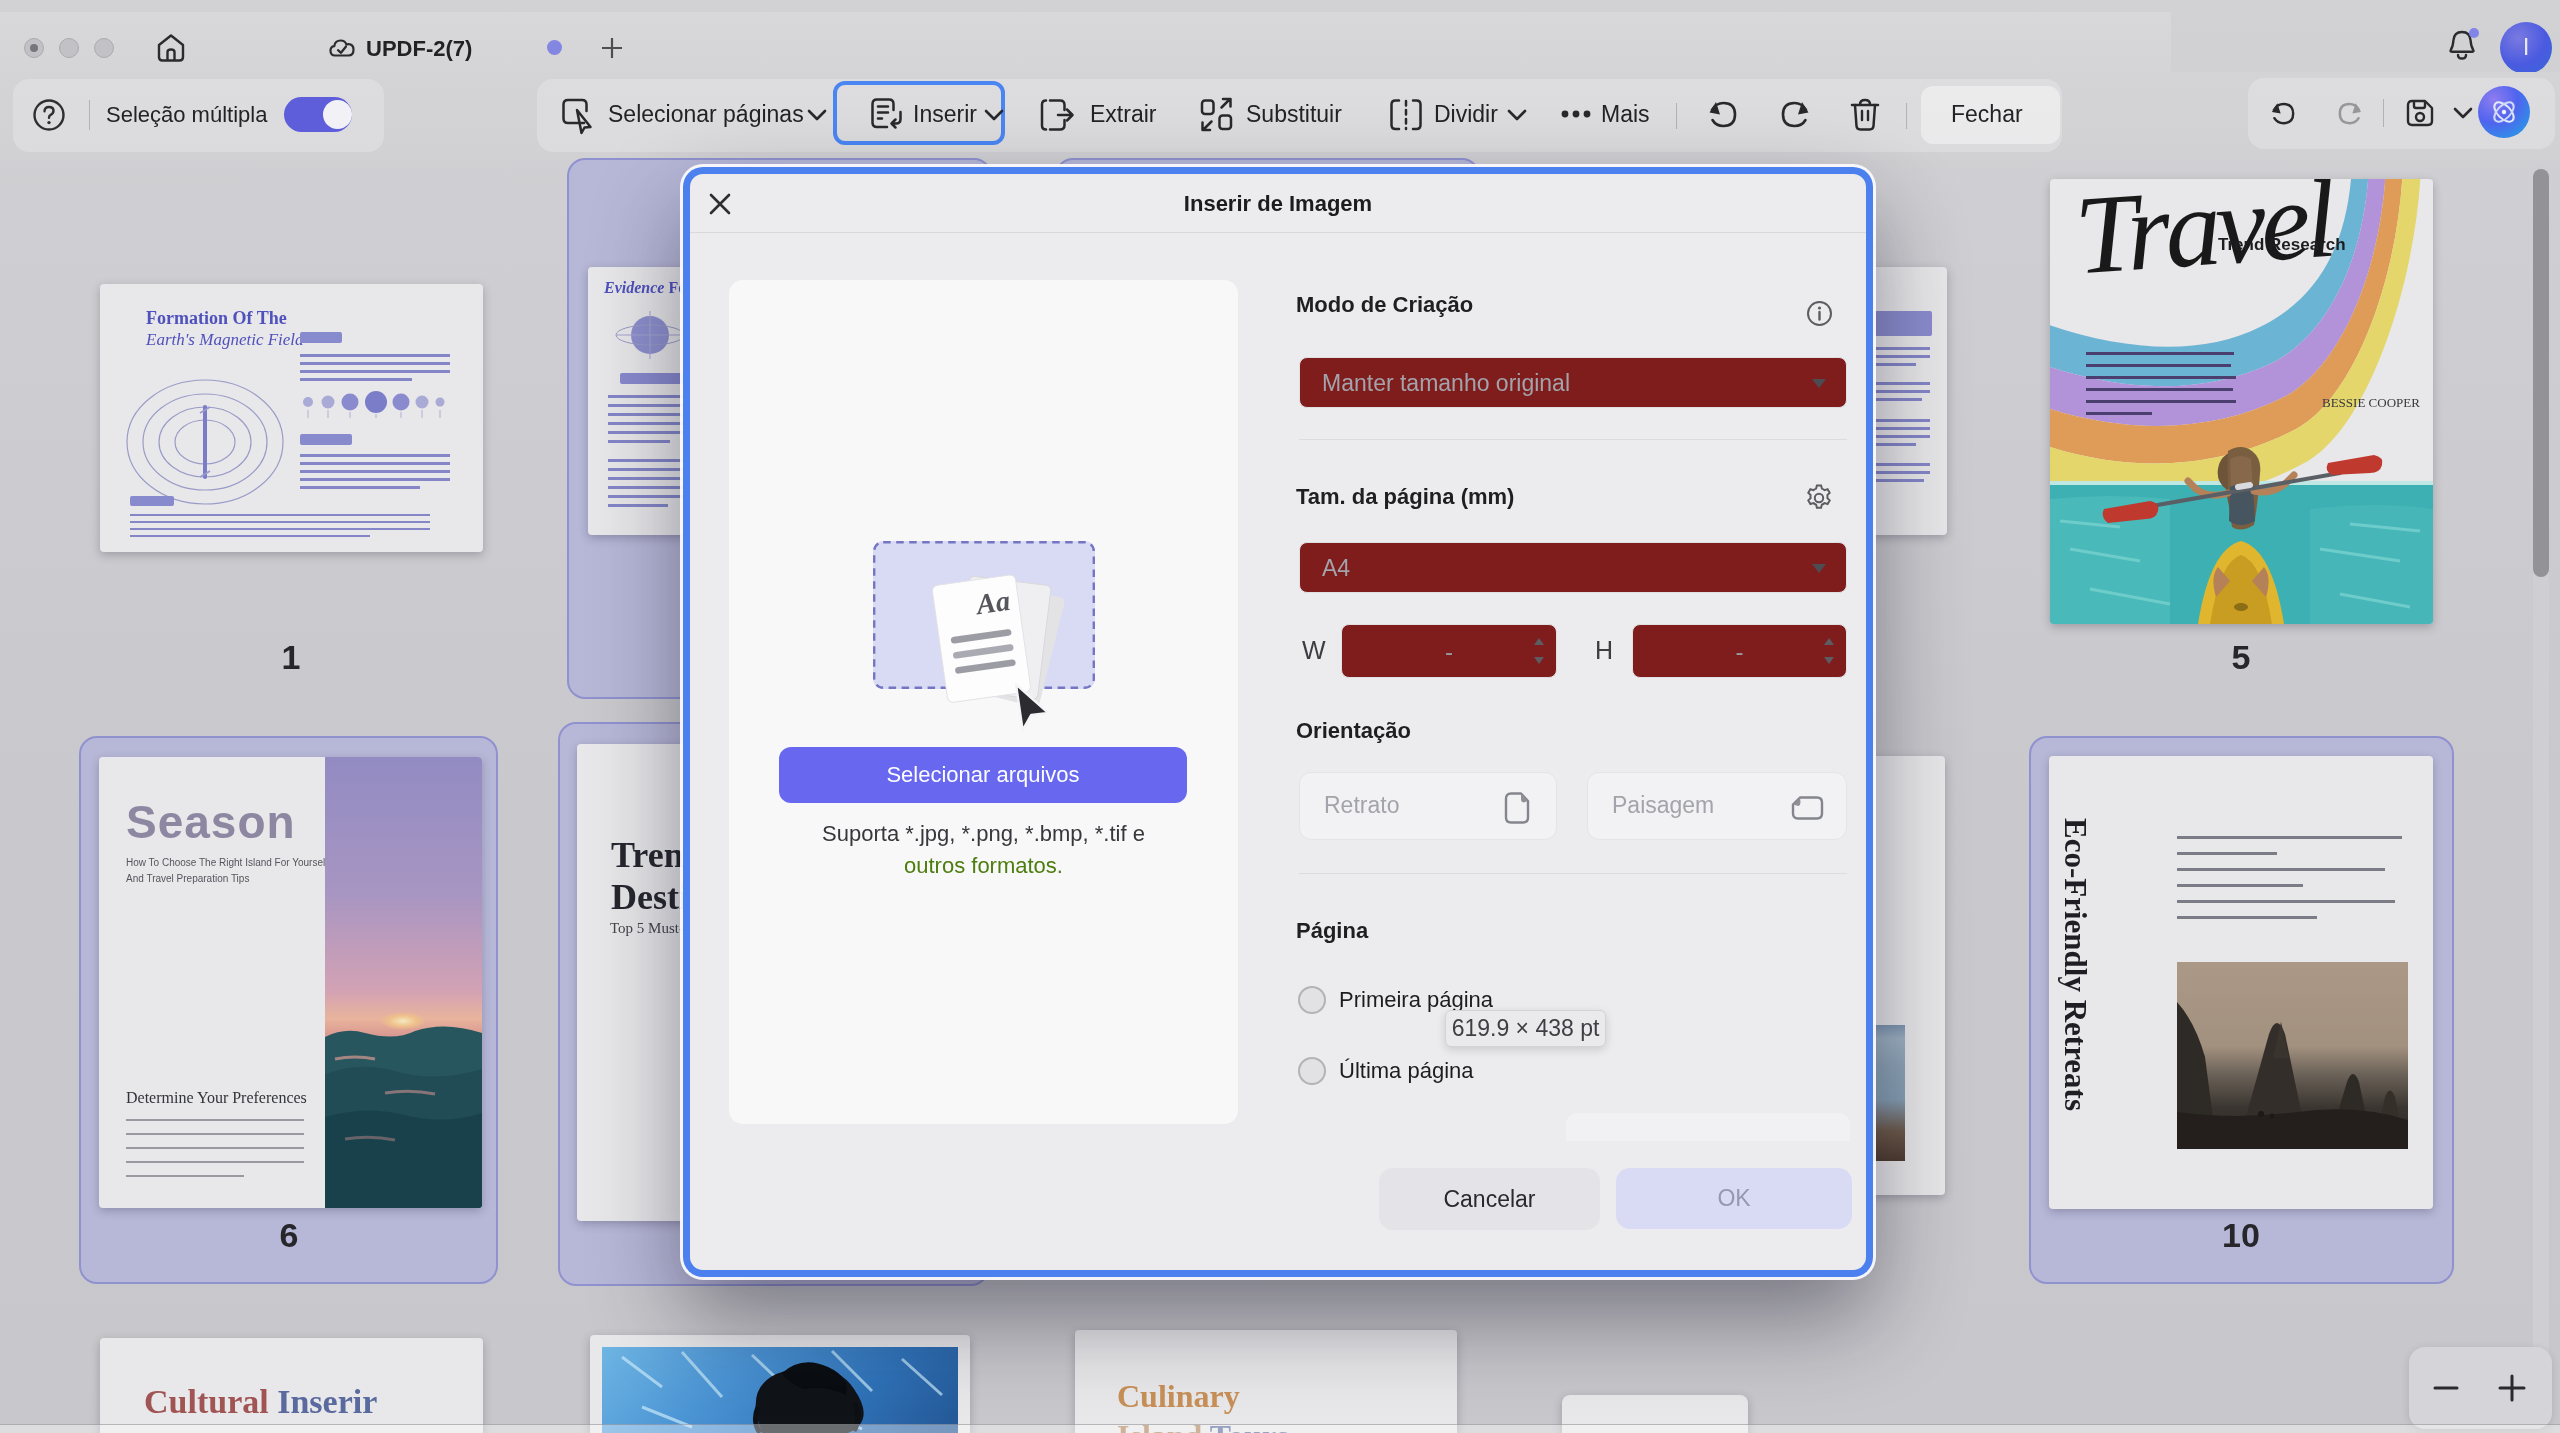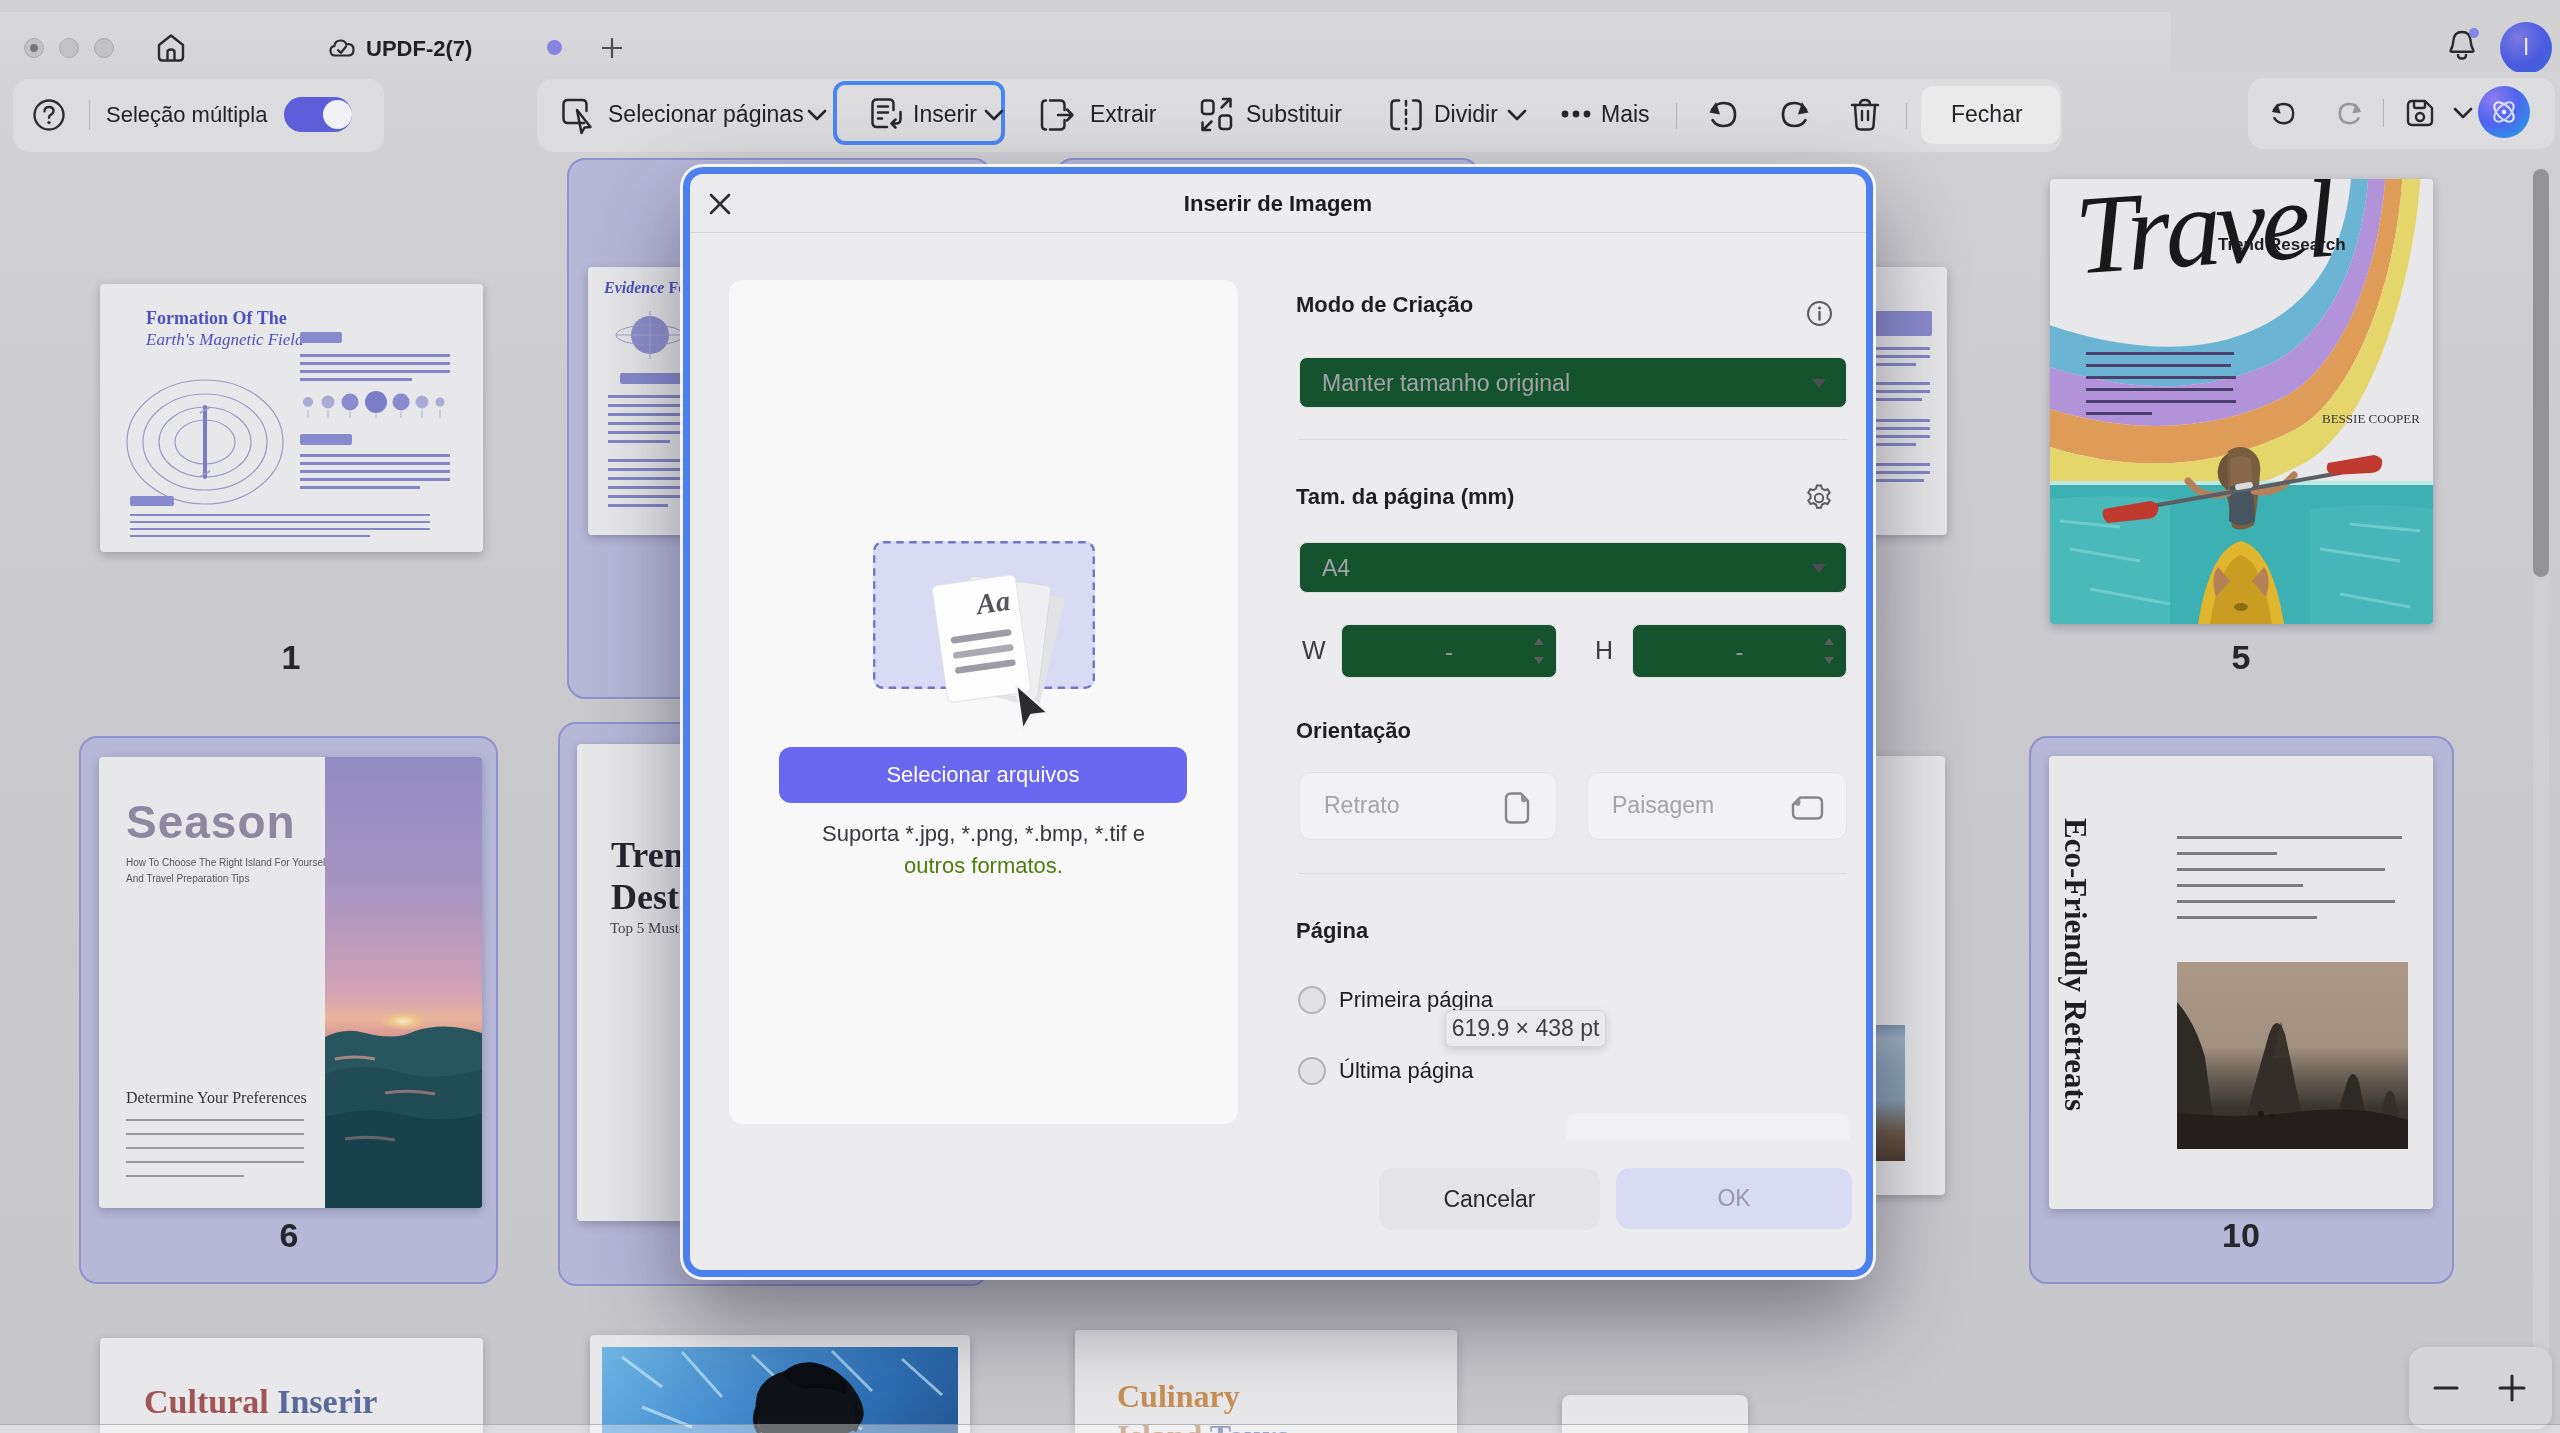--- a/index.html
+++ b/index.html
@@ -38,21 +38,21 @@
   #modal { position:absolute; left:683px; top:167px; width:1190px; height:1110px;
            background:#4c80ee; border-radius:20px;
            box-shadow:0 0 0 3px rgba(250,250,252,0.95), 0 40px 90px rgba(20,20,40,0.45); }
   #mcontent { position:absolute; left:7px; top:7px; width:1176px; height:1096px;
               background:#ececee; border-radius:13px; }
   #mhead { position:absolute; left:0; top:0; width:1176px; height:59px;
            border-bottom:1px solid #d9d9dc; }
   #mtitle { position:absolute; left:0; top:17px; width:1176px; text-align:center;
             font-size:22px; font-weight:700; color:#1c1c1f; }
   .mlabel { position:absolute; font-size:22px; font-weight:700; color:#1f1f22; white-space:nowrap; }
-  .mselect { position:absolute; height:51px; background:#14532d; border:1px solid #e0e0e3; border-radius:8px;text-decoration:underline; }
+  .mselect { position:absolute; height:51px; background:#7f1d1d; border:1px solid #e0e0e3; border-radius:8px;text-decoration:underline; }
   .mseltext { position:absolute; left:22px; top:12px; font-size:23px; color:#a3a3ab; }
   .dcaret { position:absolute; width:0; height:0; border-left:7px solid transparent;
             border-right:7px solid transparent; border-top:9px solid #4c4c52; }
   .mhr { position:absolute; height:1px; background:#dcdcdf; width:548px; left:609px; }
   .obtn { position:absolute; width:258px; height:68px; background:#f2f2f4; border:1px solid #e4e4e7; border-radius:12px; }
   .obtxt { position:absolute; left:24px; top:19px; font-size:23px; color:#a3a3ab; }
   .radio { position:absolute; width:28px; height:28px; border-radius:50%;
            background:#e2e2e5; border:2px solid #b2b2b9; }
   .rlabel { position:absolute; font-size:22px; color:#1d1d20; white-space:nowrap; }
 </style>
@@ -300,21 +300,21 @@
         <path d="M-12 264 C 80 296, 170 290, 246 250 C 306 218, 349 95, 353 -14 L 371 -14 C 367 100, 320 245, 258 282 C 180 326, 85 336, -12 302 Z" fill="#e4d66a"></path>
       </svg>
       <div class="gl" style="left:36px; top:173px; width:148px; height:2.5px; background:#4a3f6e;"></div>
       <div class="gl" style="left:36px; top:185px; width:145px; height:2.5px; background:#4a3f6e;"></div>
       <div class="gl" style="left:36px; top:197px; width:150px; height:2.5px; background:#4a3f6e;"></div>
       <div class="gl" style="left:36px; top:209px; width:147px; height:2.5px; background:#4a3f6e;"></div>
       <div class="gl" style="left:36px; top:221px; width:150px; height:2.5px; background:#4a3f6e;"></div>
       <div class="gl" style="left:36px; top:233px; width:66px; height:2.5px; background:#4a3f6e;"></div>
       <div class="abs" style="left:25px; top:-20px; width:360px; font-family:'Liberation Serif',serif; font-style:italic; font-size:112px; color:#191919; transform:rotate(-4deg); letter-spacing:-5px; font-weight:400;">Travel</div>
       <div class="abs" style="left:168px; top:56px; font-size:17px; font-weight:700; color:#1e1e20;">Trend Research</div>
-      <div class="abs" style="left:272px; top:232px; font-family:'Liberation Serif',serif; font-size:13px; color:#38383c;">BESSIE COOPER</div>
+      <div class="abs" style="left:272px; top:216px; font-family:'Liberation Serif',serif; font-size:13px; color:#38383c;">BESSIE COOPER</div>
       <svg class="abs" style="left:0; top:250px;" width="383" height="195" viewBox="0 0 383 195">
         <rect x="0" y="52" width="383" height="143" fill="#3cb0b2"></rect>
         <rect x="0" y="52" width="383" height="4" fill="#bfe8e4"></rect>
         <path d="M0 70 Q60 64 120 70 L120 195 L0 195 Z" fill="#55c2c0" opacity="0.5"></path>
         <path d="M260 80 Q330 72 383 80 L383 195 L260 195 Z" fill="#52bfc0" opacity="0.45"></path>
         <path d="M20 120 L90 132 M40 160 L120 175 M270 120 L350 132 M290 165 L360 178 M10 92 L70 98 M300 95 L370 102" stroke="#7fd6d2" stroke-width="3" opacity="0.7"></path>
         <path d="M148 195 Q160 120 191 112 Q222 120 234 195 Z" fill="#e0b62e"></path>
         <path d="M160 195 Q170 132 191 126 Q212 132 222 195 Z" fill="#c99d22"></path>
         <ellipse cx="191" cy="178" rx="7" ry="4" fill="#8a6d14"></ellipse>
         <path d="M166 168 Q160 148 168 138 L180 152 Z" fill="#b58158"></path>

